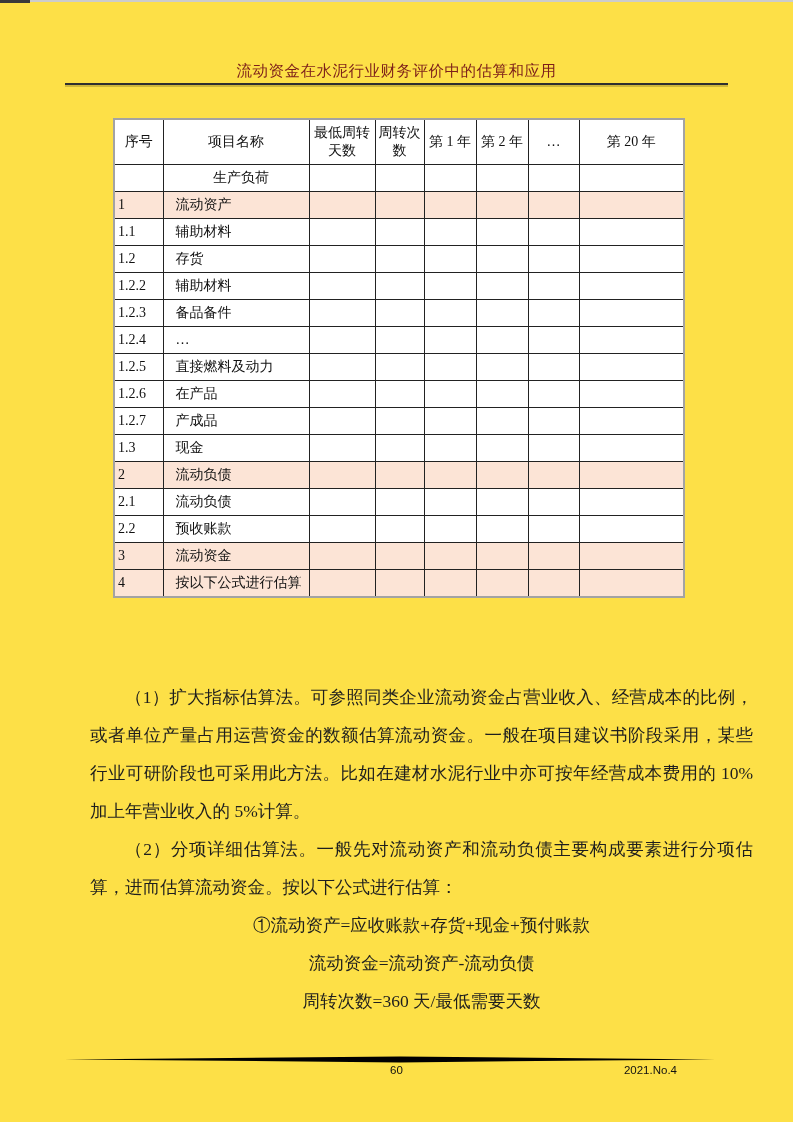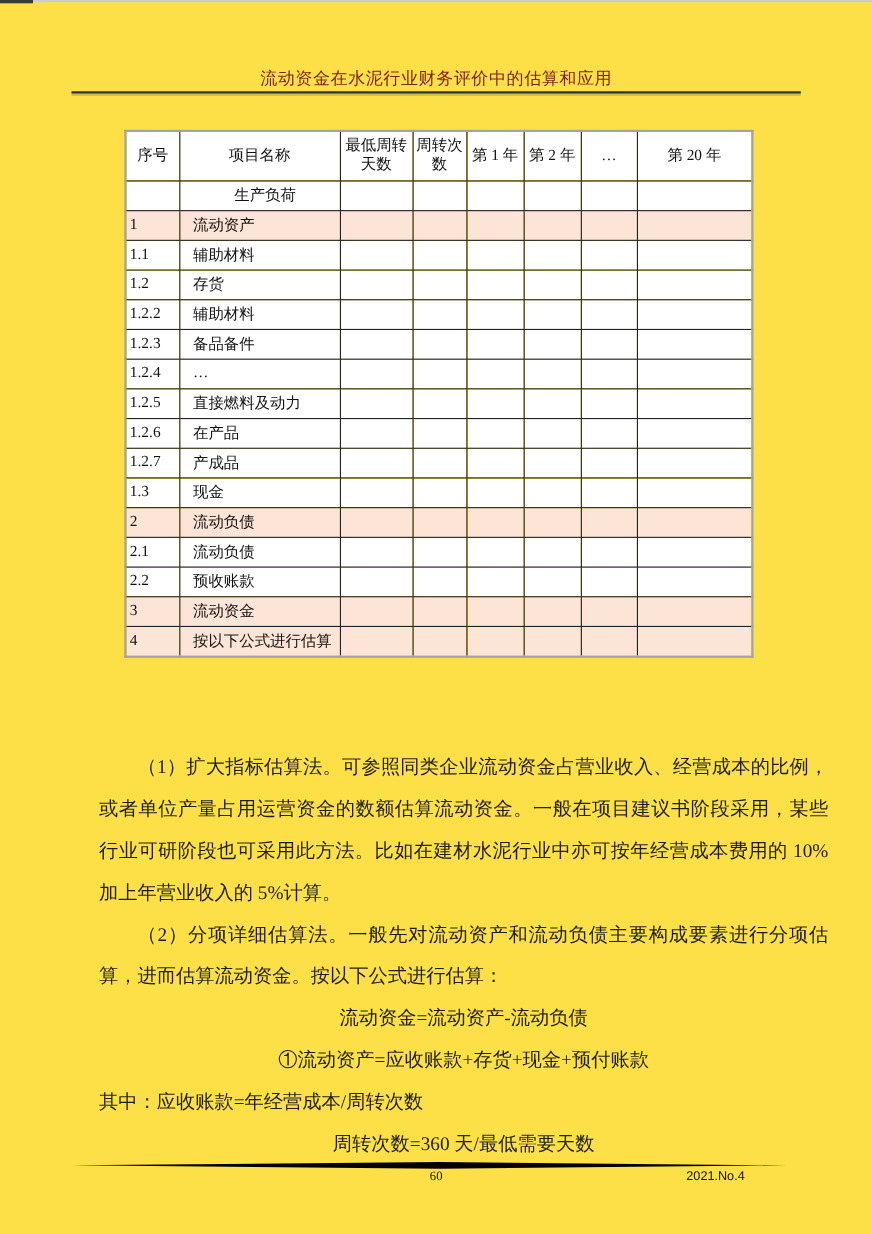--- a/index.html
+++ b/index.html
@@ -52,21 +52,21 @@
     font-size:17.5px;line-height:38px;color:#1e1e1e;margin-left:25px;
   }
   p.para{margin:0;text-align:justify;text-indent:2em;}
   .f-center{text-align:center;}
   .f-left{text-align:left;}
 
   
   .footer-rule{position:absolute;top:1056px;left:65px;width:650px;height:7px;}
   .footer-pageno{
     position:absolute;top:1064px;left:0;right:0;text-align:center;
-    font-family:Liberation Serif, serif;font-size:11.5px;color:#111;
+    font-family:Liberation Sans, sans-serif;font-size:11.5px;color:#111;
   }
   .footer-issue{
     position:absolute;top:1064px;right:116px;
     font-family:"Liberation Sans","DejaVu Sans",sans-serif;font-size:11.5px;color:#111;
   }
 </style>
 </head>
 <body>
 
 <div class="page">
@@ -262,23 +262,22 @@
             <td class="c-val"></td>
             <td class="c-val"></td>
           </tr>
         </tbody>
     </table>
   </div>
 
   <div class="content">
     <p class="para">（1）扩大指标估算法。可参照同类企业流动资金占营业收入、经营成本的比例，或者单位产量占用运营资金的数额估算流动资金。一般在项目建议书阶段采用，某些行业可研阶段也可采用此方法。比如在建材水泥行业中亦可按年经营成本费用的 10%加上年营业收入的 5%计算。</p>
     <p class="para">（2）分项详细估算法。一般先对流动资产和流动负债主要构成要素进行分项估算，进而估算流动资金。按以下公式进行估算：</p>
+    <div class="f-center">①流动资产=应收账款+存货+现金+预付账款</div>
     <div class="f-center">流动资金=流动资产-流动负债</div>
-    <div class="f-center">①流动资产=应收账款+存货+现金+预付账款</div>
-    <div class="f-left">其中：应收账款=年经营成本/周转次数</div>
     <div class="f-center">周转次数=360 天/最低需要天数</div>
   </div>
 
   <svg class="footer-rule" viewBox="0 0 650 7" preserveAspectRatio="none">
     <polygon points="0,3.4 335,0.4 650,3.4 335,6.4" fill="#000000"></polygon>
   </svg>
   <div class="footer-pageno">60</div>
   <div class="footer-issue">2021.No.4</div>
 
 </div>

